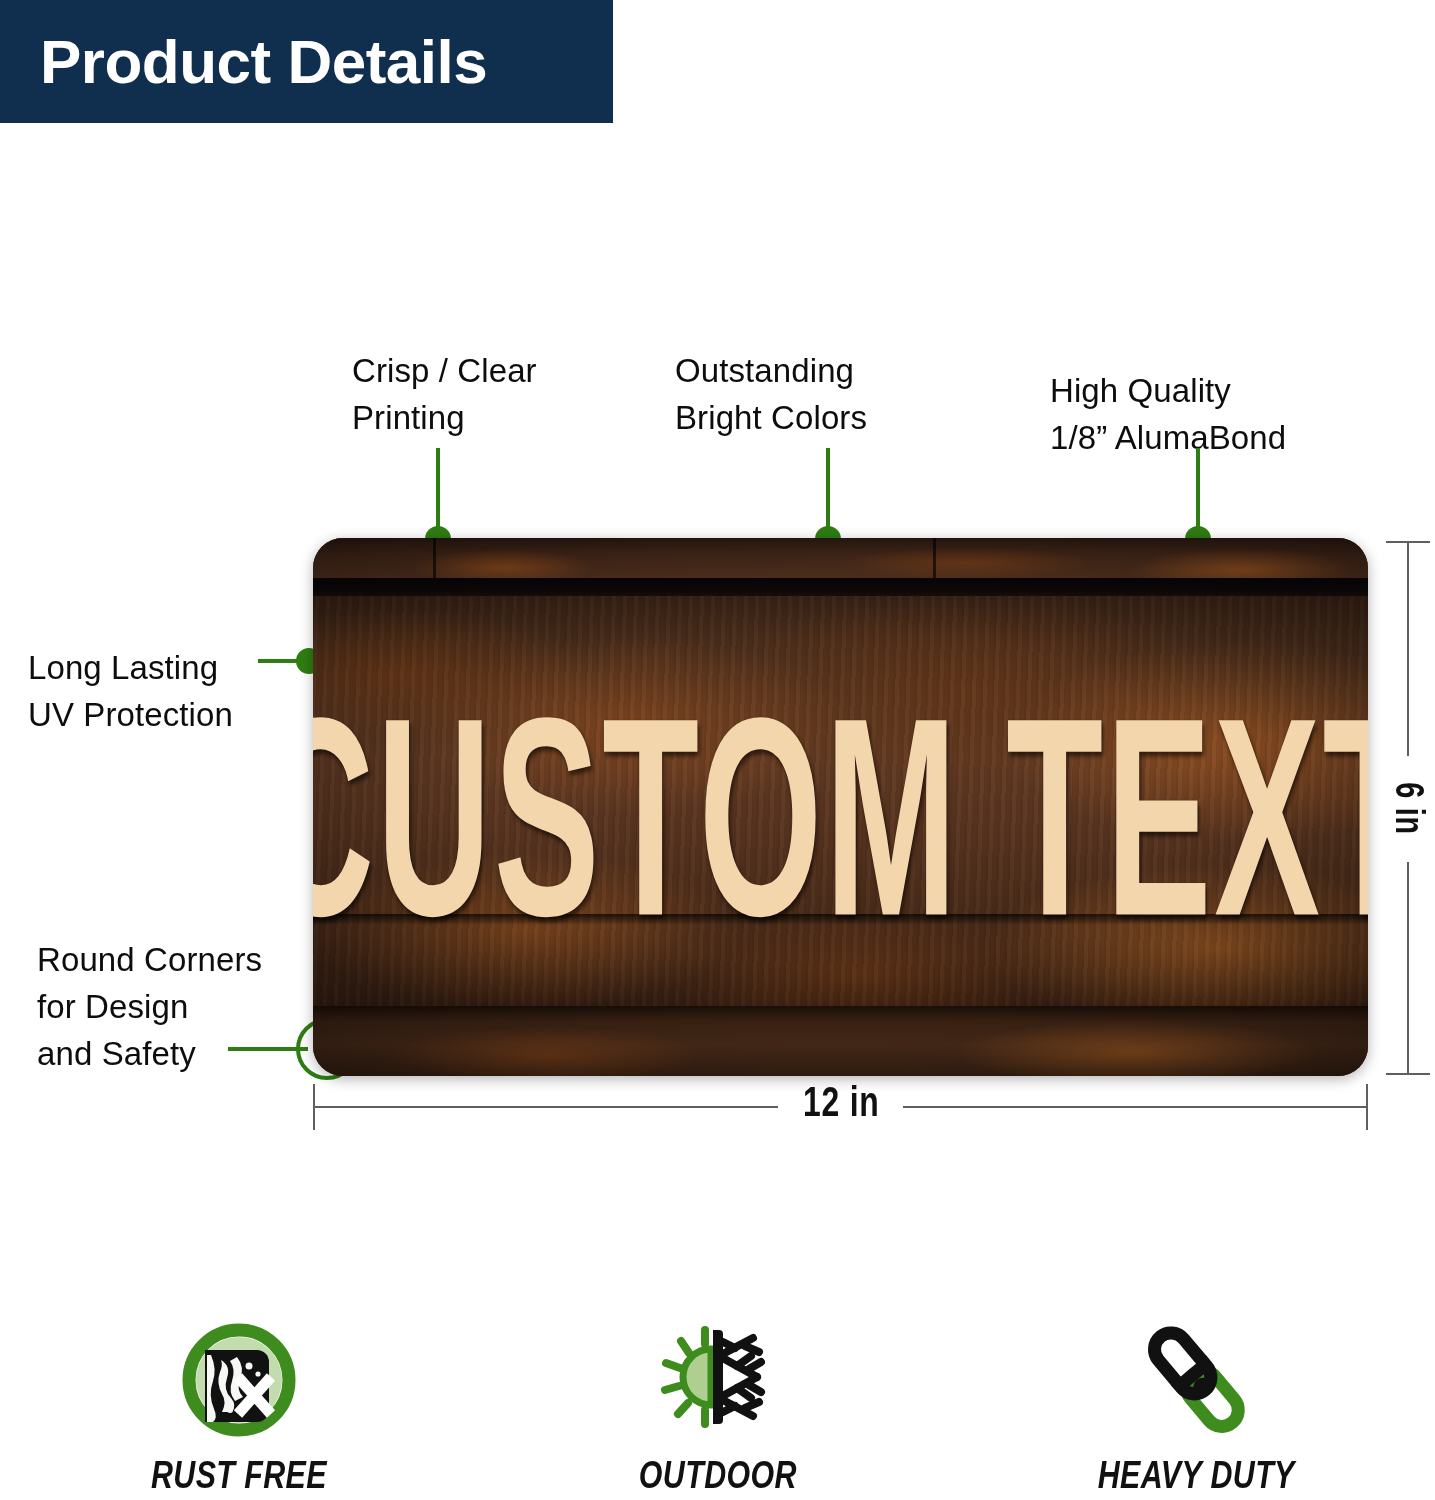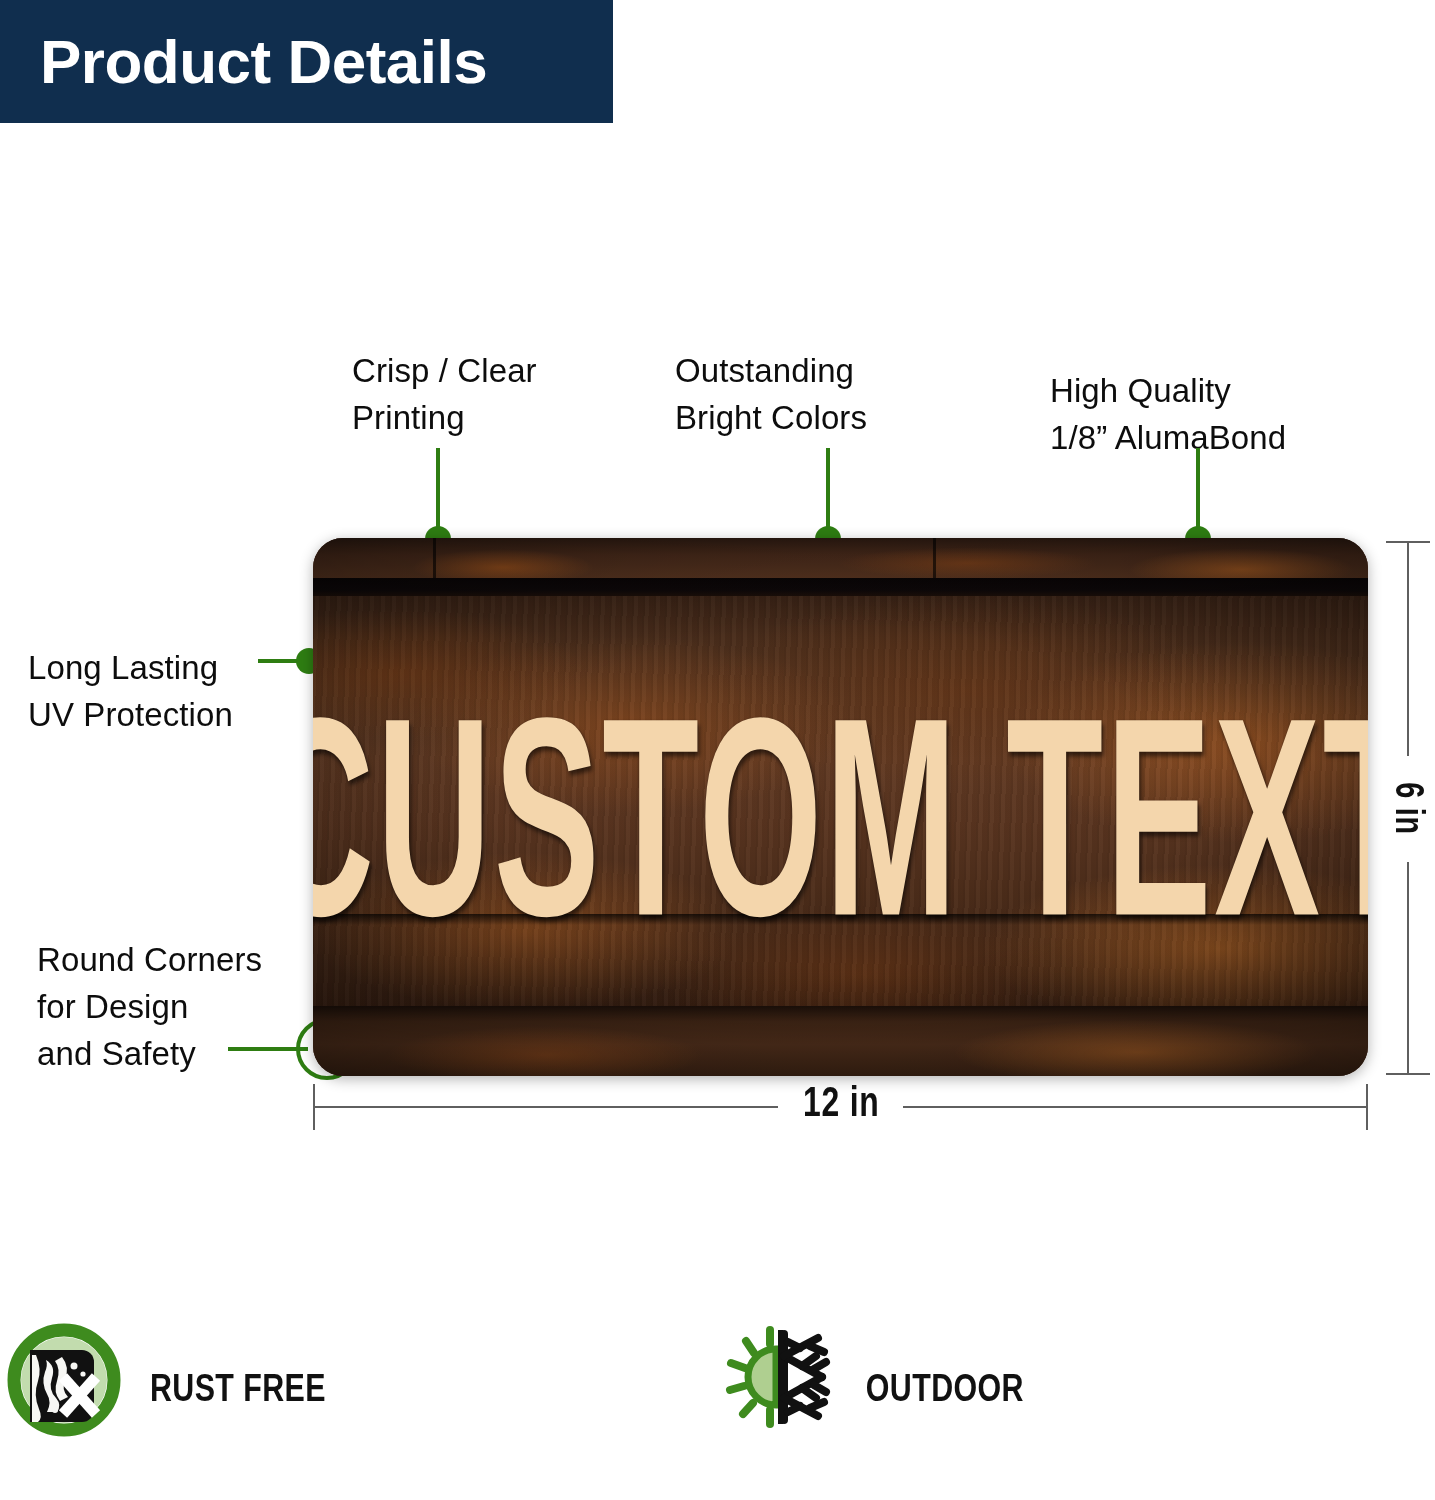--- a/index.html
+++ b/index.html
@@ -235,22 +235,22 @@
     font-weight: bold; font-size: 42px; color: #111;
     transform: scaleX(0.76); letter-spacing: 1px;
   }
 
   
   .badges {
     position: absolute; left: 0; top: 1322px; width: 1435px; height: 178px;
     display: flex; align-items: flex-start;
   }
   .badge {
-    flex: 1 1 0; display: flex; flex-direction: row;
-    align-items: center; justify-content: flex-start;
+    flex: 1 1 0; display: flex; flex-direction: column;
+    align-items: center; justify-content: flex-start; font-style: italic;
   }
   .badge-ico { width: 128px; height: 124px; position: relative; }
   .badge-label {
     margin-top: 8px;
     font-family: "Liberation Sans Narrow", "Liberation Sans", sans-serif;
     font-weight: bold;
     font-size: 38px;
     color: #111;
     letter-spacing: 0.5px;
     white-space: nowrap;
@@ -385,16 +385,28 @@
             <line x1="70" y1="20" x2="82" y2="26"></line>
             <line x1="70" y1="90" x2="82" y2="84"></line>
             <line x1="96" y1="47" x2="108" y2="40"></line>
             <line x1="96" y1="63" x2="108" y2="70"></line>
           </g>
         </svg>
       </div>
       <div class="badge-label">OUTDOOR</div>
     </div>
 
+    <div class="badge">
+      <div class="badge-ico">
+        <svg viewBox="0 0 128 124" width="128" height="124">
+          <g transform="rotate(-40 64 58)">
+            <rect x="48" y="2" width="33" height="62" rx="16.5" fill="none" stroke="#111111" stroke-width="13"></rect>
+            <rect x="48" y="52" width="33" height="62" rx="16.5" fill="none" stroke="#3E8B1E" stroke-width="13"></rect>
+            <path d="M48 55 a16.5 16.5 0 0 0 33 0 v-3 h-33 z" fill="none" stroke="#111111" stroke-width="13"></path>
+          </g>
+        </svg>
+      </div>
+      <div class="badge-label">HEAVY DUTY</div>
+    </div>
 
 
   </div>
 </div>
 
 </body></html>

